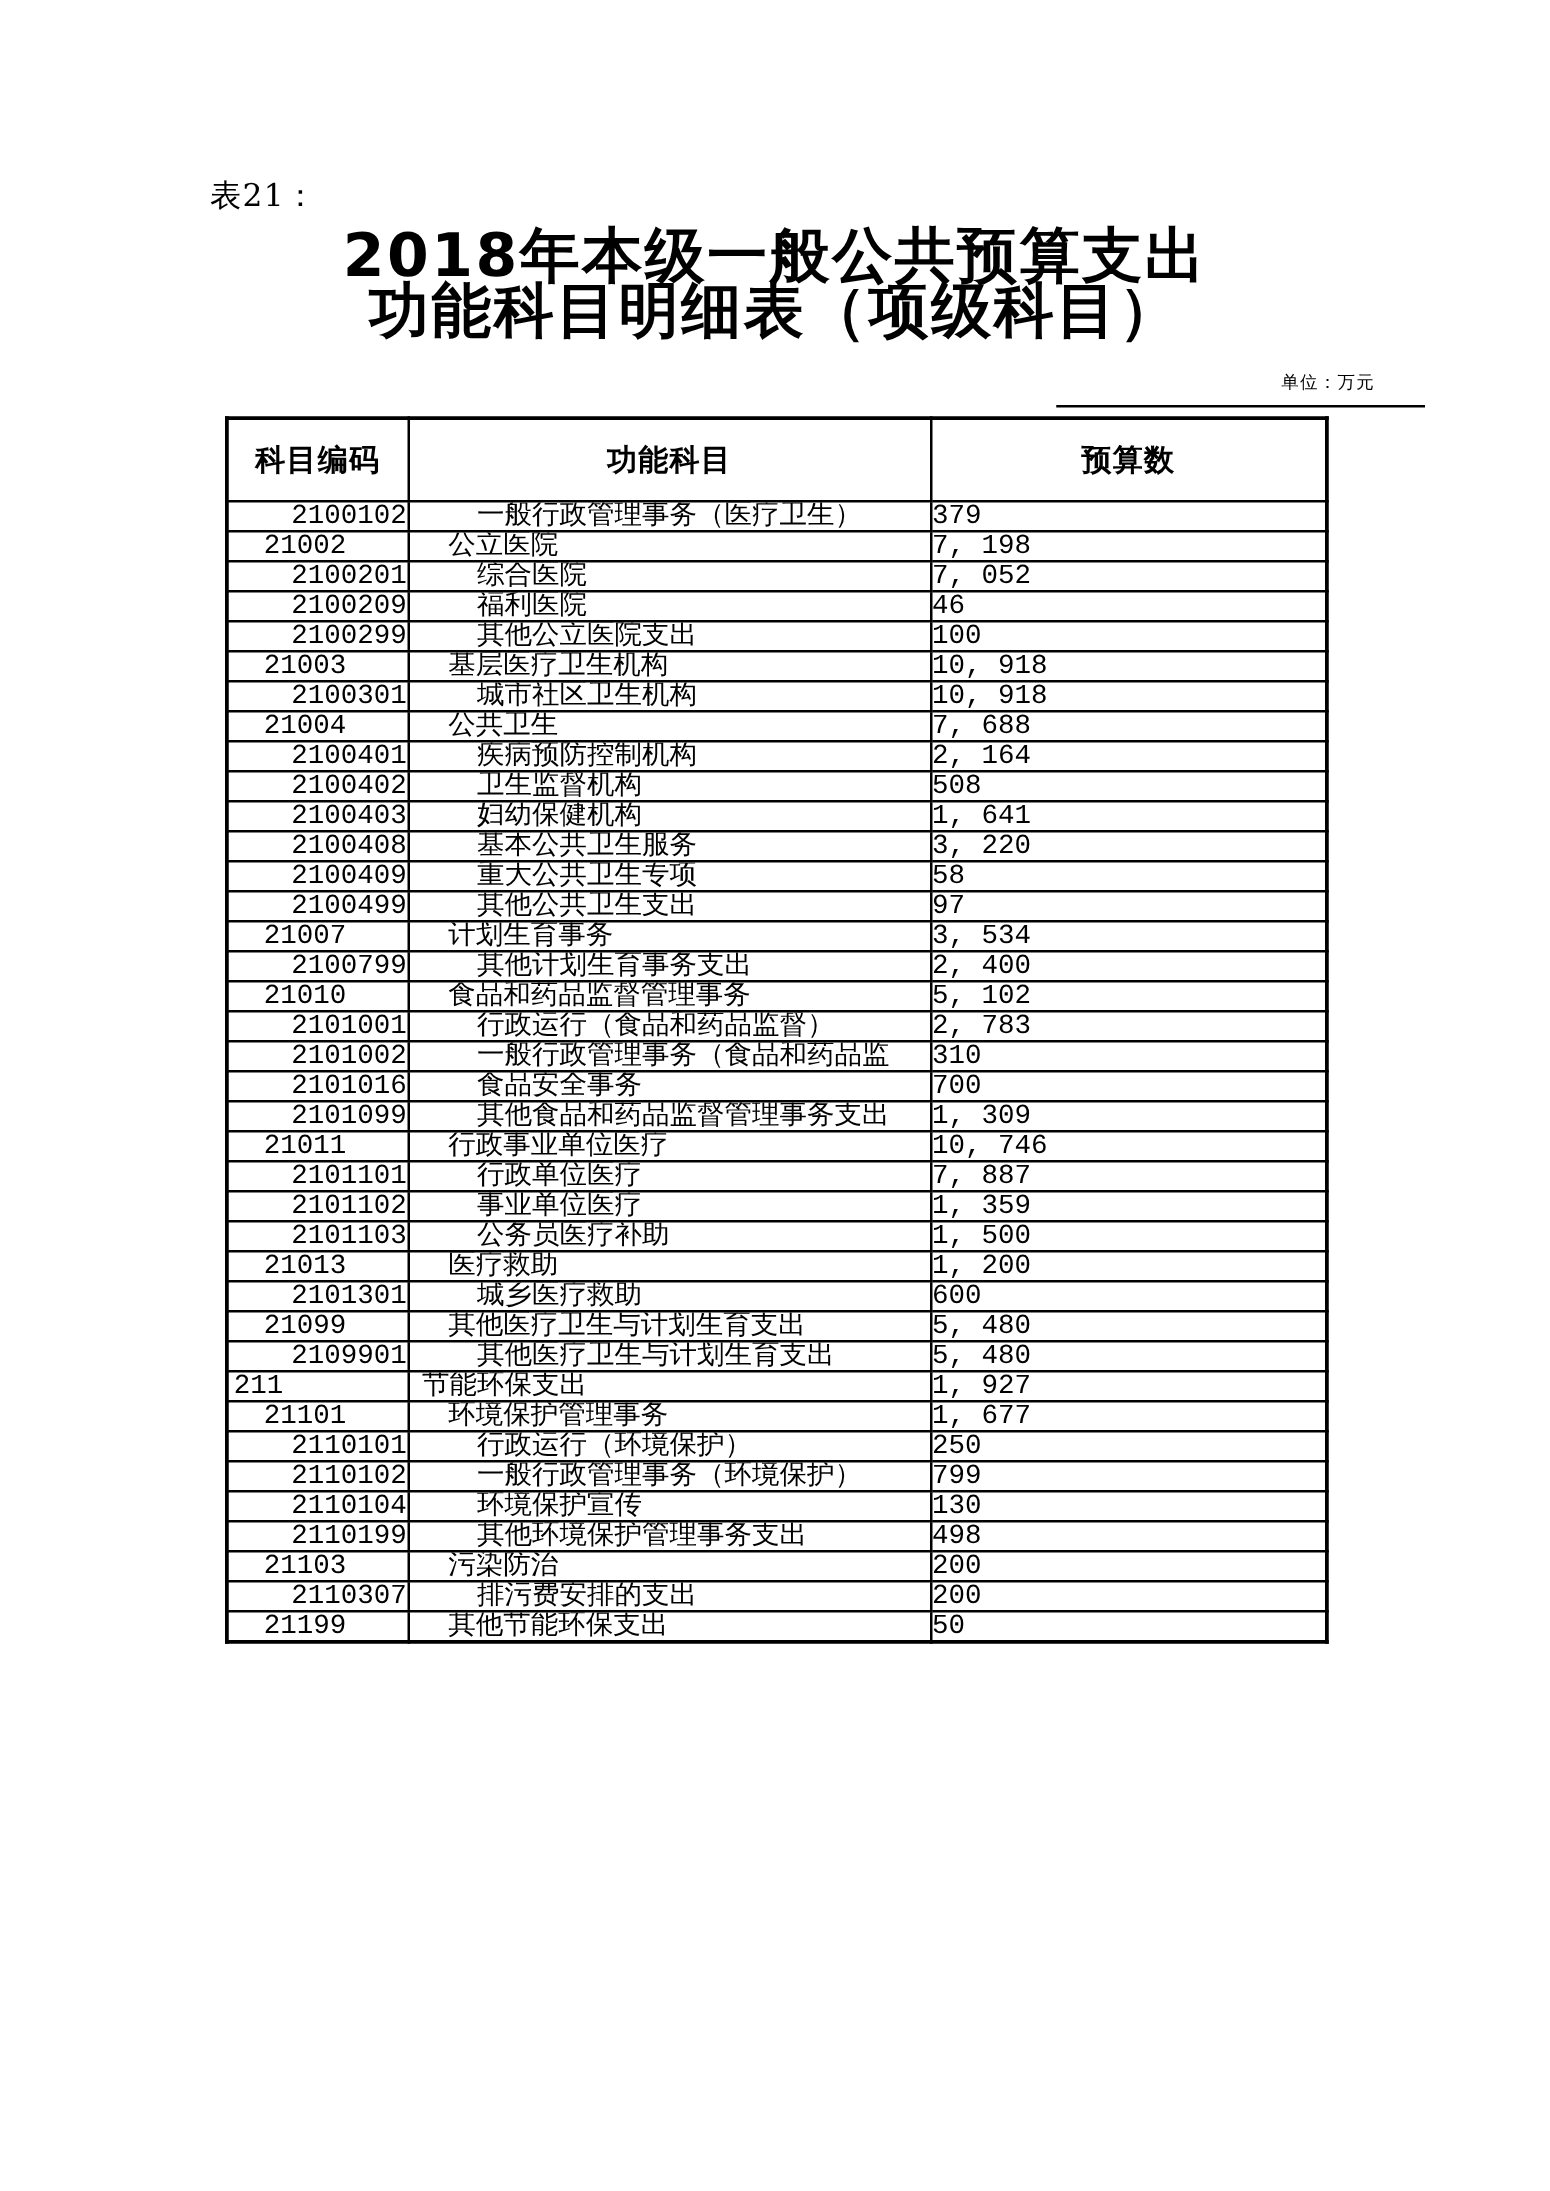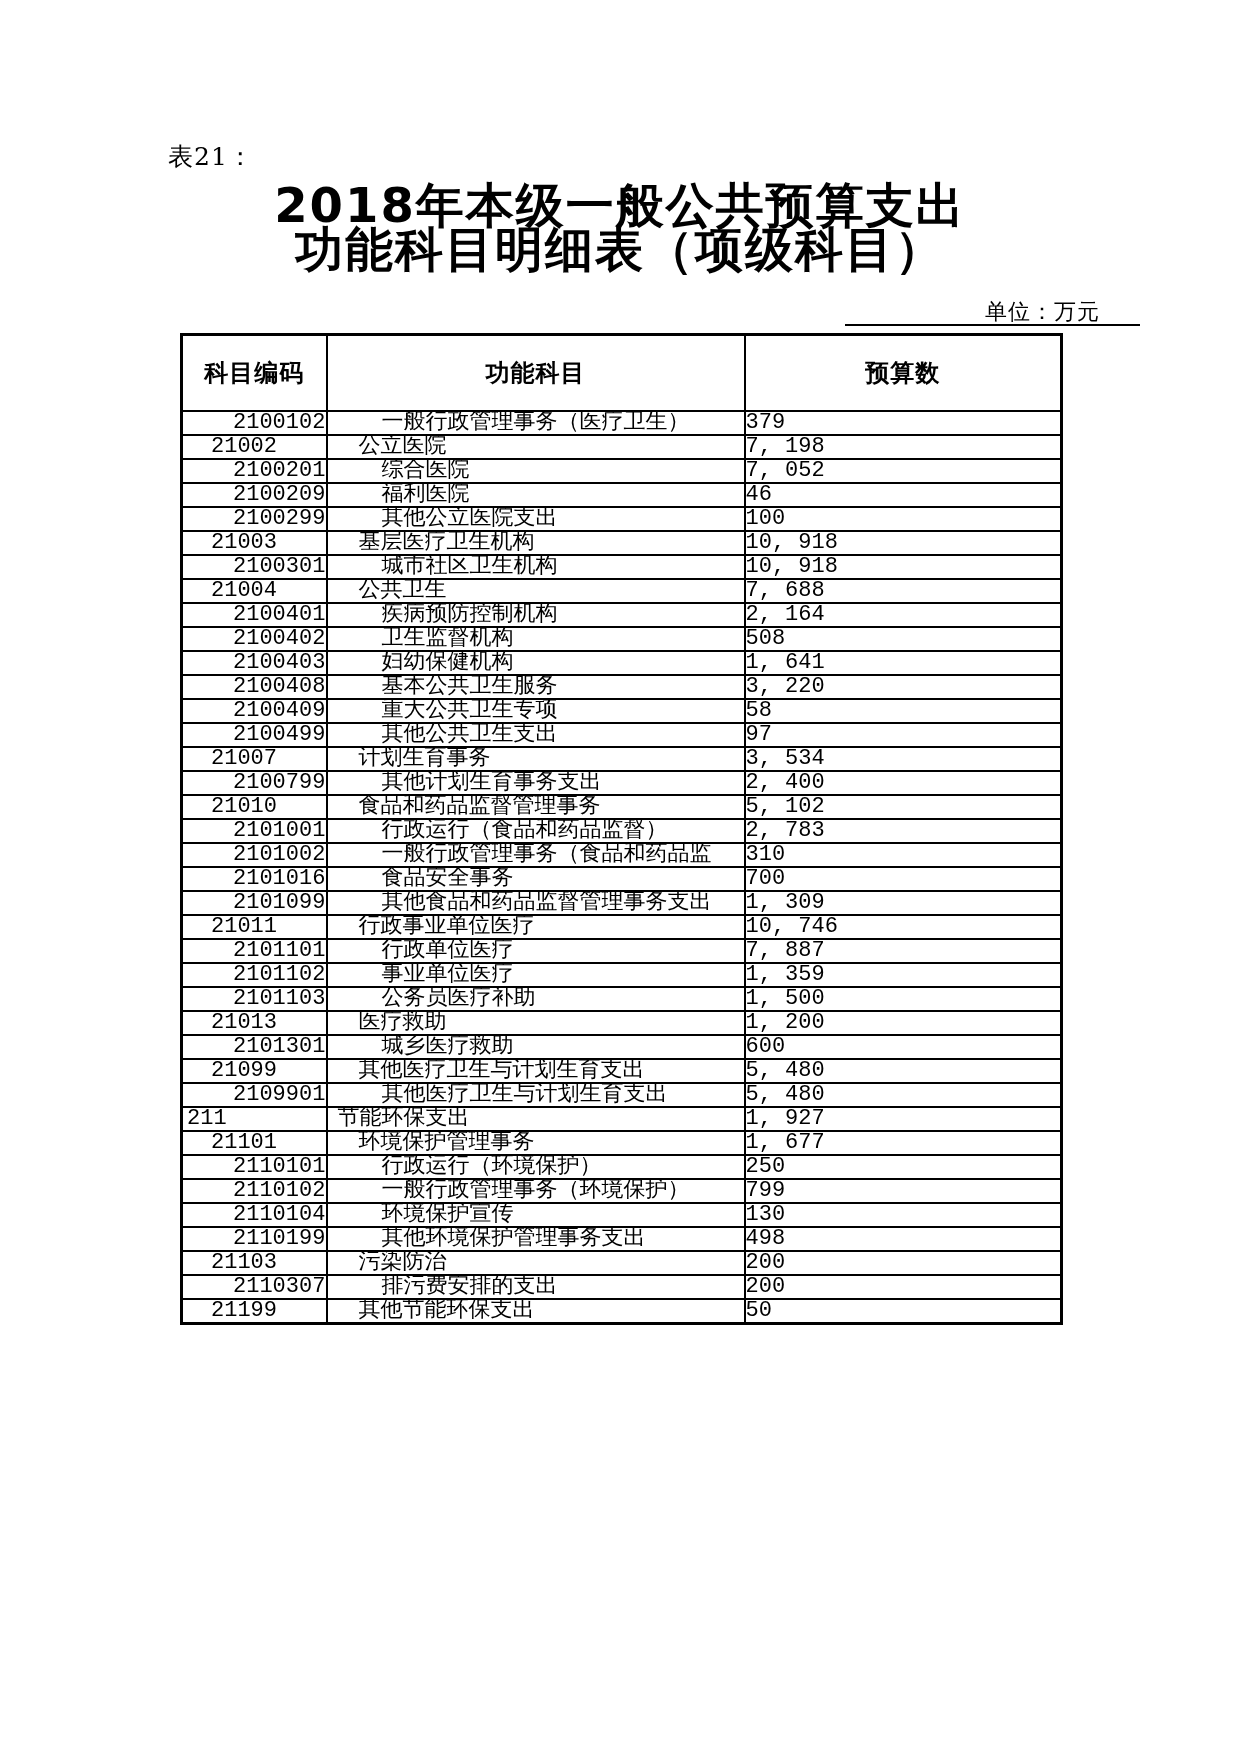--- a/index.html
+++ b/index.html
@@ -20,21 +20,21 @@
     position:absolute;left:180px;top:183px;width:880px;
     text-align:center;
     font-family:"DejaVu Sans","Liberation Sans",sans-serif;
     font-weight:bold;
     font-size:48px;line-height:44px;
     letter-spacing:2px;
   }
   .unit-label{
     position:absolute;left:845px;top:297px;width:295px;height:29px;
     border-bottom:2px solid #000;
-    font-size:22px;
+    font-size:14px;
     text-align:right;
     padding-right:40px;
     box-sizing:border-box;
     letter-spacing:1px;
   }
   table.budget{
     position:absolute;left:180px;top:333px;
     width:880px;
     border-collapse:collapse;
     table-layout:fixed;
@@ -43,21 +43,21 @@
   table.budget col.c-code{width:145px;}
   table.budget col.c-name{width:418px;}
   table.budget col.c-value{width:317px;}
   table.budget th, table.budget td{
     border:2px solid #000;
     padding:0;
     overflow:hidden;
     white-space:nowrap;
     vertical-align:middle;
   }
-  table.budget thead tr{height:76px;}
+  table.budget thead tr{height:66px;}
   table.budget th{
     font-family:"DejaVu Sans","Liberation Sans",sans-serif;
     font-weight:bold;
     font-size:24px;
     text-align:center;
     letter-spacing:1px;
   }
   table.budget tbody tr{height:24px;font-family:Liberation Mono, monospace;}
   table.budget td{font-size:22px;line-height:1;}
   td.code-cell{text-align:left;}

